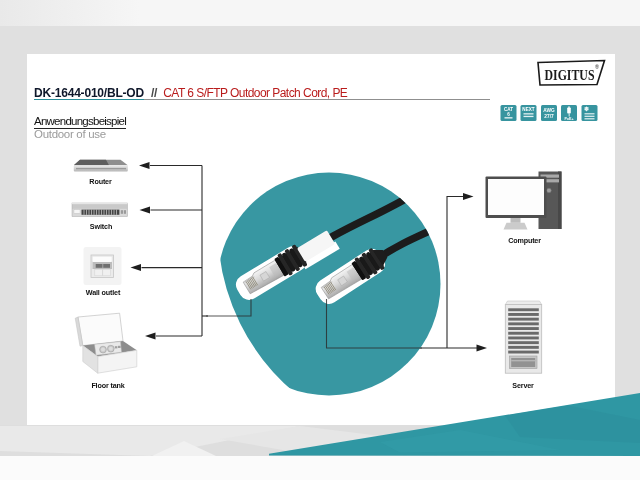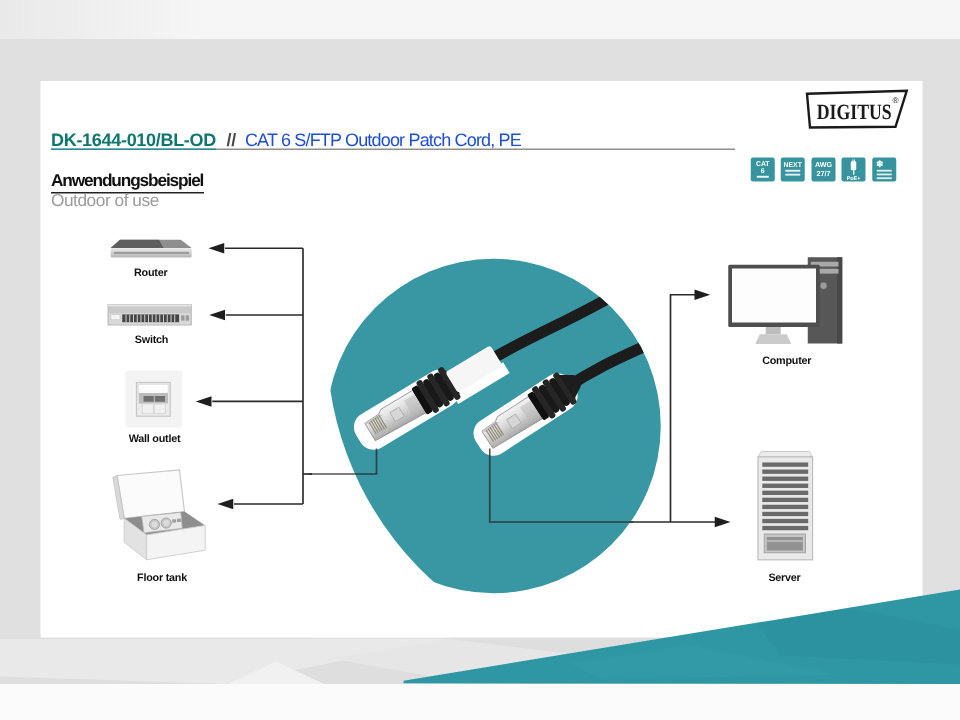--- a/index.html
+++ b/index.html
@@ -1,26 +1,26 @@
 <!DOCTYPE html>
 <html><head>
 <meta charset="utf-8">
 <style>
   html,body{margin:0;padding:0}
   .page{position:relative;width:640px;height:480px;background:#e0e0e0;overflow:hidden;
         font-family:"Liberation Sans",sans-serif}
   .abs{position:absolute}
   .card{position:absolute;left:27px;top:54px;width:588px;height:371px;background:#ffffff}
   .hdr{position:absolute;left:34px;top:86px;font-size:12px;white-space:nowrap;letter-spacing:-0.2px}
-  .hdr .teal{color:#0f766e;font-weight:bold}
+  .hdr .teal{color:#0f172a;font-weight:bold}
   .hdr .sep{color:#4a4a4a;font-weight:bold;margin-left:7px;margin-right:6px}
-  .hdr .rest{color:#1d4ed8;letter-spacing:-0.55px}
+  .hdr .rest{color:#b91c1c;letter-spacing:-0.55px}
   .rule{position:absolute;left:34px;top:99px;width:456px;height:1px;background:#8f8f8f}
   .trule{position:absolute;left:34px;top:99px;width:110px;height:1px;background:#2a8d99}
-  .anw{position:absolute;left:34px;top:115.5px;font-size:11.5px;font-weight:bold;color:#111;line-height:11px;
+  .anw{position:absolute;left:34px;top:115.5px;font-size:11.5px;font-weight:normal;color:#111;line-height:11px;
        border-bottom:1px solid #222;padding-bottom:1px;letter-spacing:-0.75px}
   .exa{position:absolute;left:34px;top:127.5px;font-size:11.5px;color:#9b9b9b;letter-spacing:-0.3px}
 </style>
 </head>
 <body>
 <div class="page">
 
   <div class="abs" style="left:0;top:0;width:640px;height:26px;background:linear-gradient(90deg,#e9e9e9 0px,#f6f6f6 140px,#f6f6f6 640px)"></div>
   <div class="abs" style="left:0;top:425px;width:640px;height:31px;background:#dedede"></div>
   <svg class="abs" style="left:0;top:425px" width="640" height="31" viewBox="0 0 640 31">

